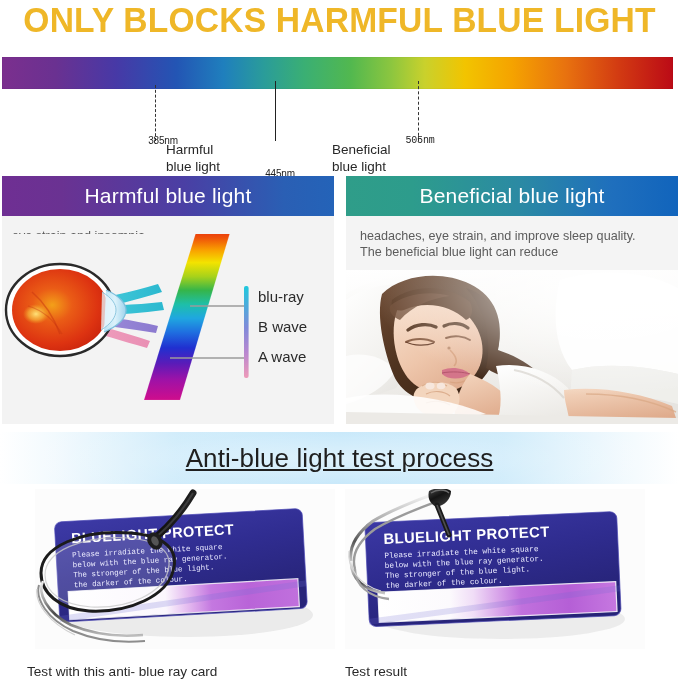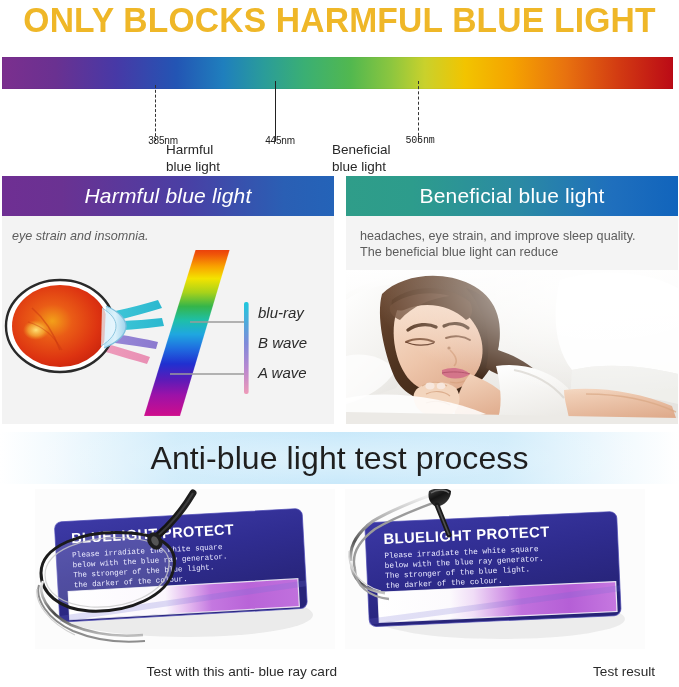--- a/index.html
+++ b/index.html
@@ -49,33 +49,33 @@
   .tick-385 { left:155px; top:30px; height:56px; }
   .tick-445 { left:275px; top:26px; height:60px; }
   .tick-505 { left:418px; top:26px; height:60px; }
 
   .tick-label {
     position:absolute; top:80px;
     font-size:10px; color:#232323; letter-spacing:-0.2px;
     transform:translateX(-50%);
   }
   .lbl-385 { left:163px; }
-  .lbl-445 { left:280px; }
+  .lbl-445 { left:280px;margin-top:33px; }
   .lbl-505 { left:420px;font-family:Liberation Mono, monospace; }
 
   .zone-label {
     position:absolute; font-size:13.5px; color:#282828; line-height:17px;
   }
   .zone-harmful   { left:166px; top:86px; }
   .zone-beneficial{ left:332px; top:86px; }
 
   
   .panel { position:absolute; top:176px; width:332px; height:248px;
            background:#f3f3f3; }
-  .panel-left  { left:2px;font-style:italic; }
+  .panel-left  { left:2px; }
   .panel-right { left:346px; background:#f4f4f4; }
 
   .panel-header {
     position:absolute; left:0; top:0; width:100%; height:40px;
     display:flex; align-items:center; justify-content:center;
     color:#ffffff; font-size:21px; letter-spacing:0.2px;
   }
   .panel-left .panel-header {
     background:linear-gradient(to right,#6f2f93 0%,#6a3292 18%,#4a3fa4 55%,#2a5fb4 85%,#2463b8 100%);
   }
@@ -84,21 +84,21 @@
   }
 
   .panel-body {
     position:absolute; left:0; top:40px; width:100%;
     font-size:12.6px; color:#5c5c5c; line-height:16px;
     padding:12px 10px 0 10px;
   }
   .panel-right .panel-body { padding-left:14px; }
 
   
-  .eye-diagram { position:absolute; left:0; top:74px; width:332px; height:174px; }
+  .eye-diagram { position:absolute; left:0; top:58px; width:332px; height:174px; }
 
   
   .sleep-photo { position:absolute; left:0; top:94px; width:332px; height:154px; overflow:hidden; }
 
   
   .section-band {
     position:absolute; left:0; top:432px; width:679px; height:52px;
     background:linear-gradient(to right,
       rgba(205,235,250,0) 0%,
       rgba(205,235,250,0.25) 8%,
@@ -109,34 +109,34 @@
       rgba(205,235,250,0) 100%);
   }
   .section-band-inner {
     position:absolute; left:0; top:0; width:100%; height:100%;
     background:radial-gradient(ellipse 58% 86% at 50% 50%,
       rgba(255,255,255,0.42) 0%, rgba(255,255,255,0.10) 55%, rgba(255,255,255,0) 100%);
   }
   .section-title {
     position:absolute; left:0; top:432px; width:679px; height:52px;
     display:flex; align-items:center; justify-content:center;
-    font-size:32px; color:#1f1f1f; letter-spacing:0.1px;
+    font-size:26px; color:#1f1f1f; letter-spacing:0.1px;text-decoration:underline;
   }
 
   
   .test-col { position:absolute; top:489px; width:300px; height:160px; }
   .test-col-left  { left:35px; }
   .test-col-right { left:345px; }
   .test-photo {
     position:absolute; left:0; top:0; width:100%; height:100%;
     background:#fbfbfb; overflow:hidden;
   }
   .caption {
     position:absolute; top:664px; width:310px;
-    text-align:right; font-size:13.6px; color:#2a2a2a;
+    text-align:left; font-size:13.6px; color:#2a2a2a;
   }
   .caption-left  { left:27px; }
   .caption-right { left:345px; }
 
   svg { display:block; }
 </style>
 </head>
 <body>
 
 <div class="headline">ONLY BLOCKS HARMFUL BLUE LIGHT</div>

